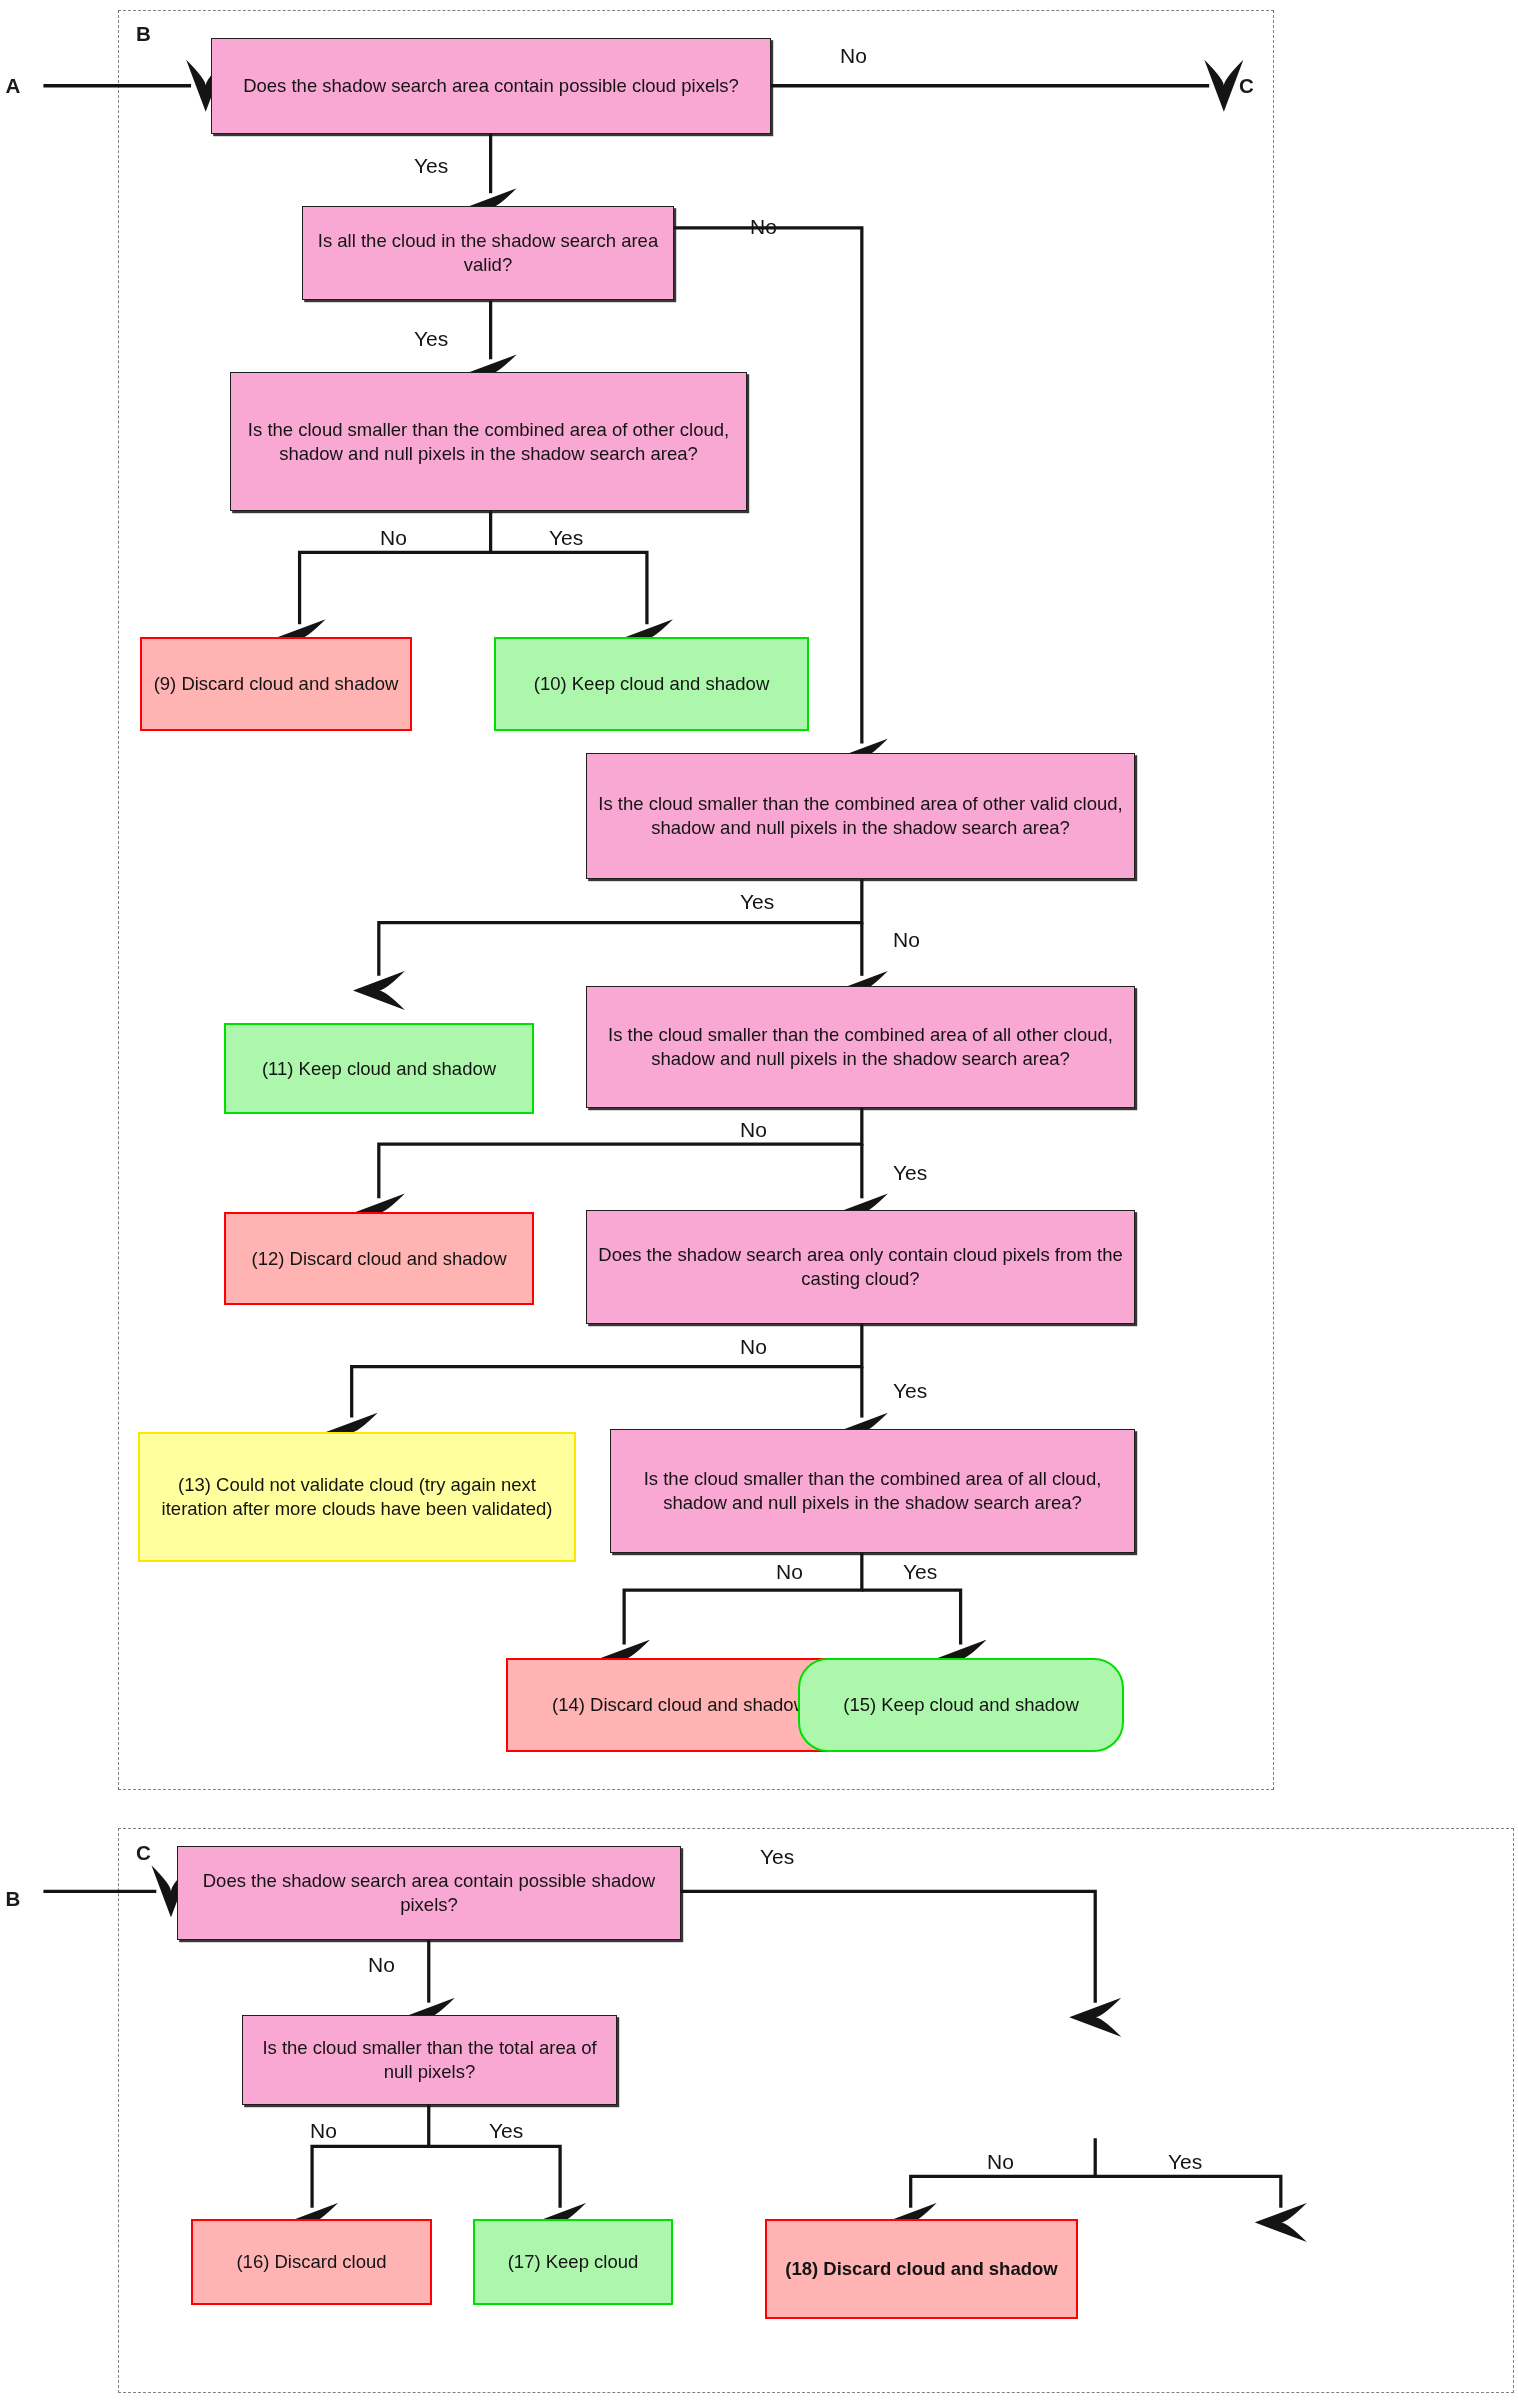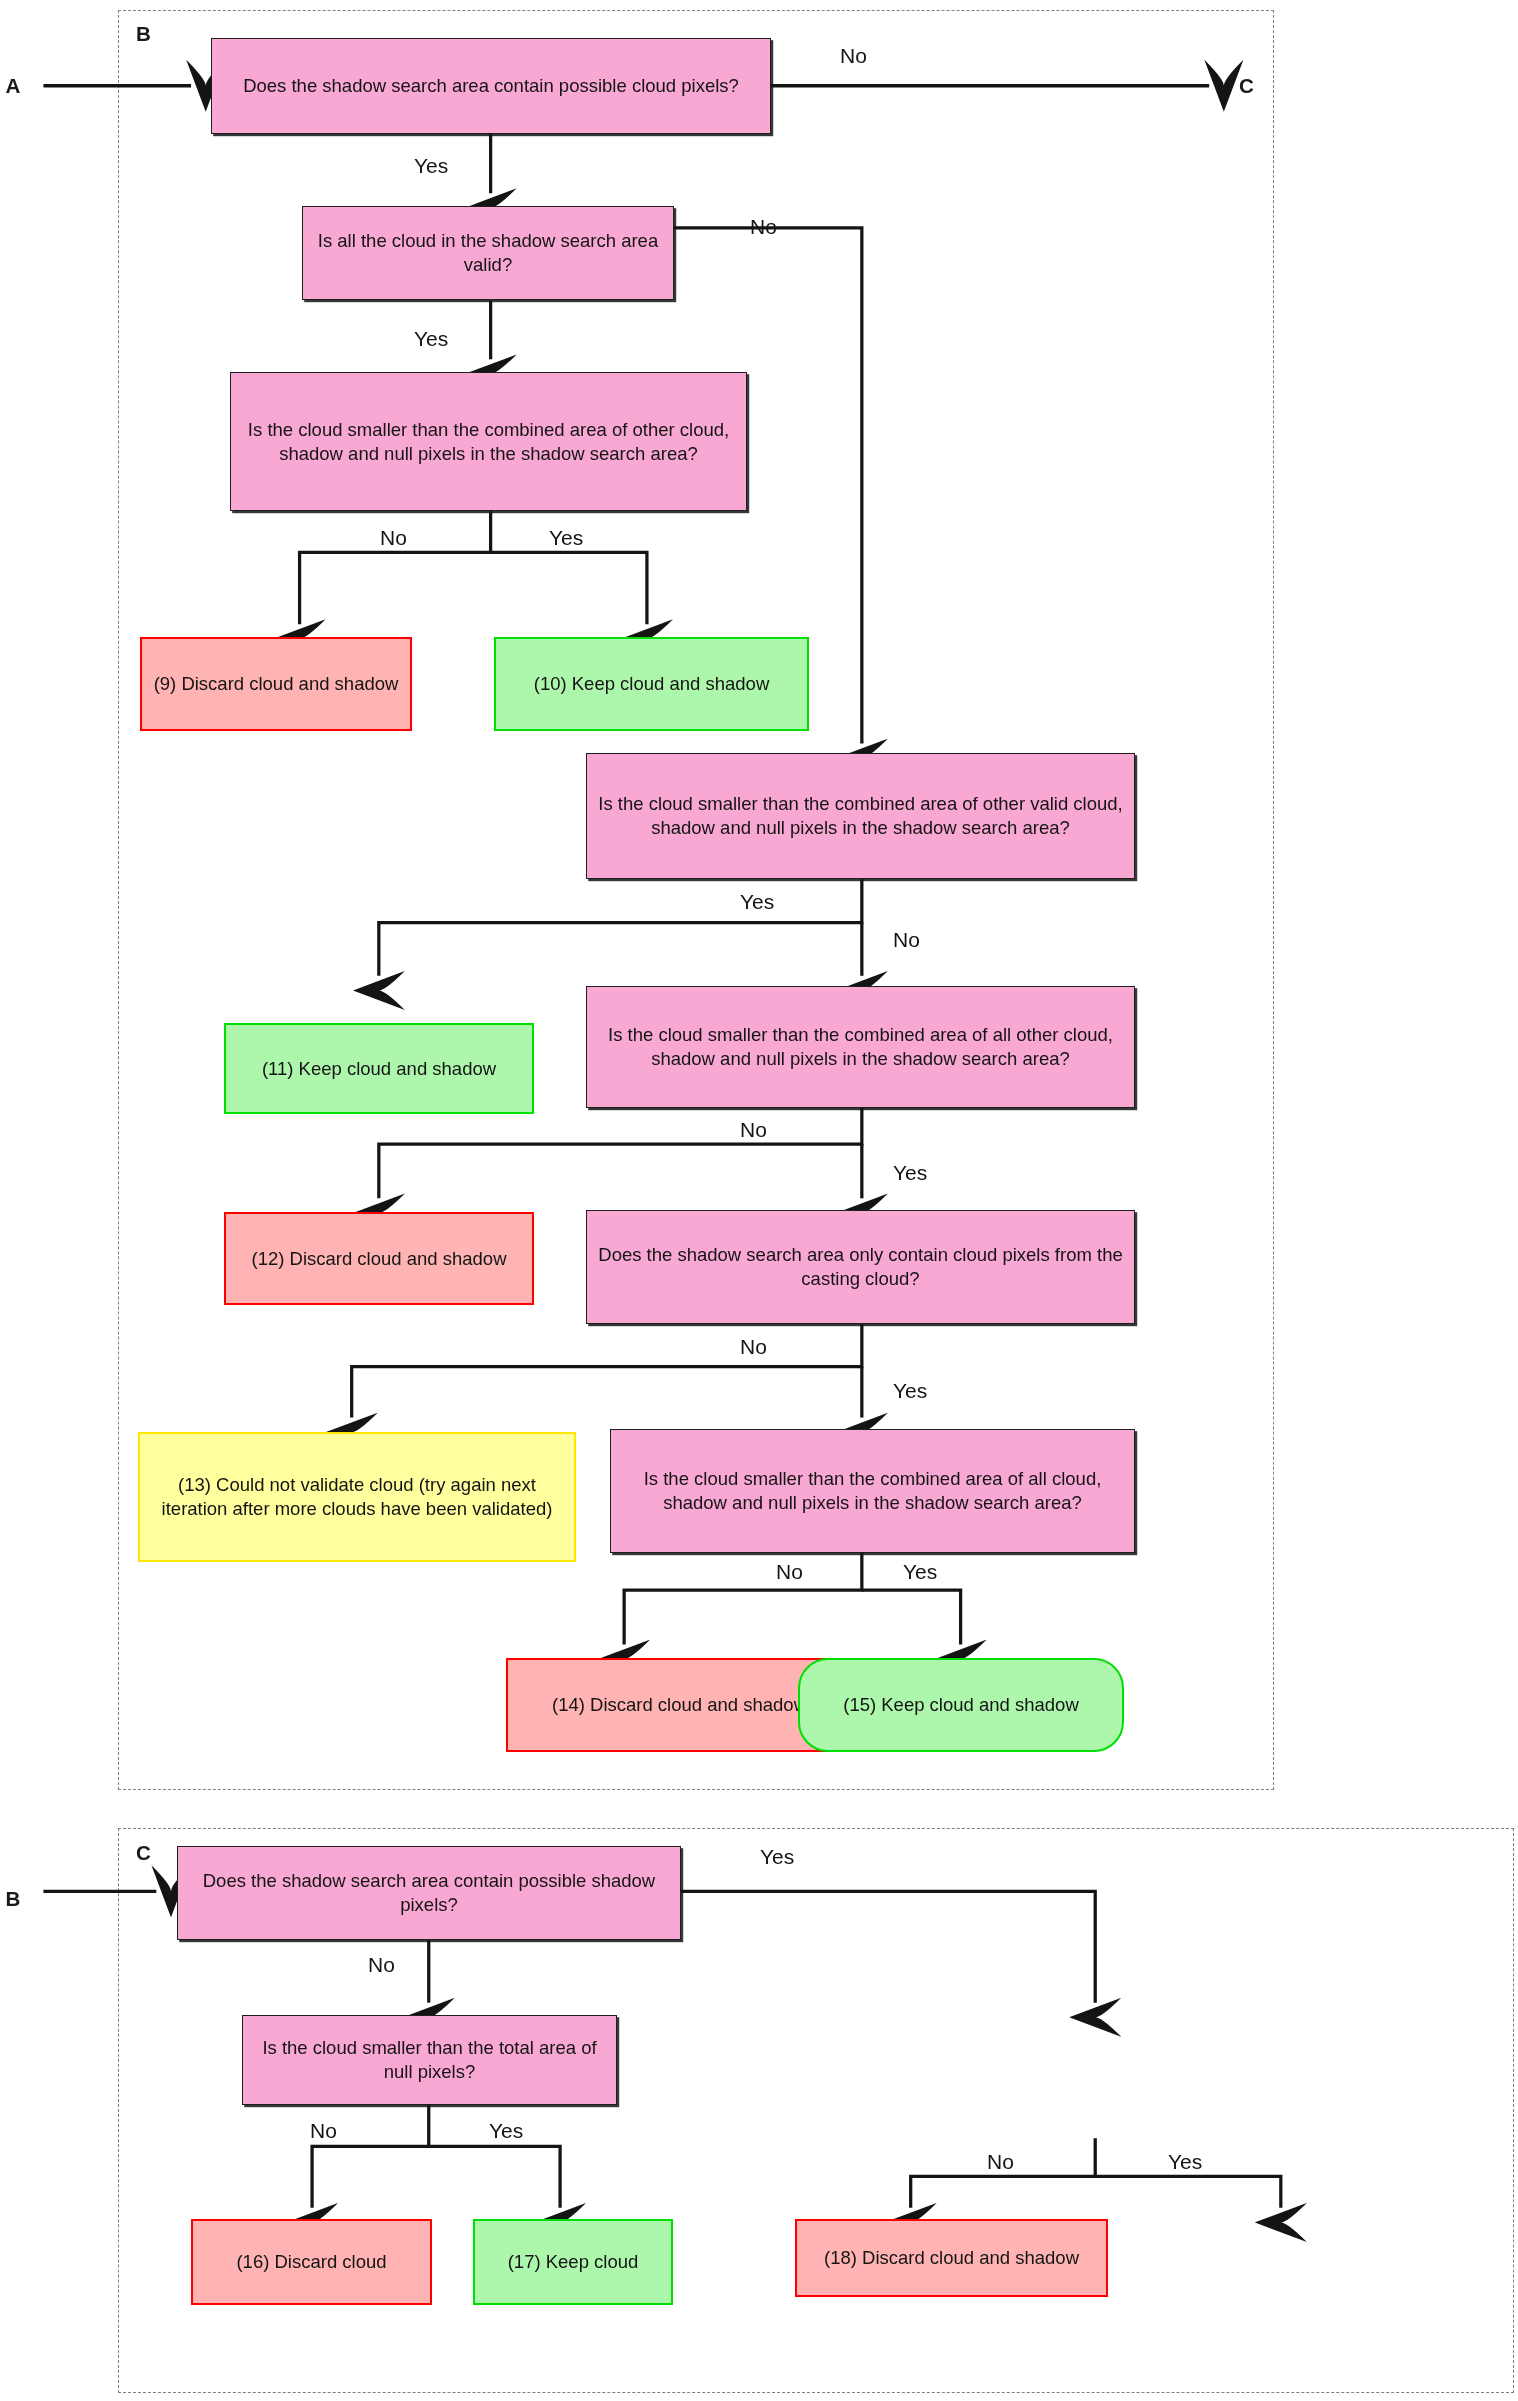--- a/index.html
+++ b/index.html
@@ -209,21 +209,21 @@
 
 
   <div class="node discard" style="left:191px; top:2219px; width:241px; height:86px;">
     <span>(16) Discard cloud</span>
   </div>
 
   <div class="node keep" style="left:473px; top:2219px; width:200px; height:86px;">
     <span>(17) Keep cloud</span>
   </div>
 
-  <div class="node discard" style="left:795px; top:2219px; width:313px; height:78px;">
+  <div class="node discard" style="left:765px; top:2219px; width:313px; height:100px;font-weight:bold;">
     <span>(18) Discard cloud and shadow</span>
   </div>
 
 
   <div class="edge-label" style="left:840px; top:45px;">No</div>
   <div class="edge-label" style="left:414px; top:155px;">Yes</div>
 
   <div class="edge-label" style="left:750px; top:216px;">No</div>
   <div class="edge-label" style="left:414px; top:328px;">Yes</div>
 

